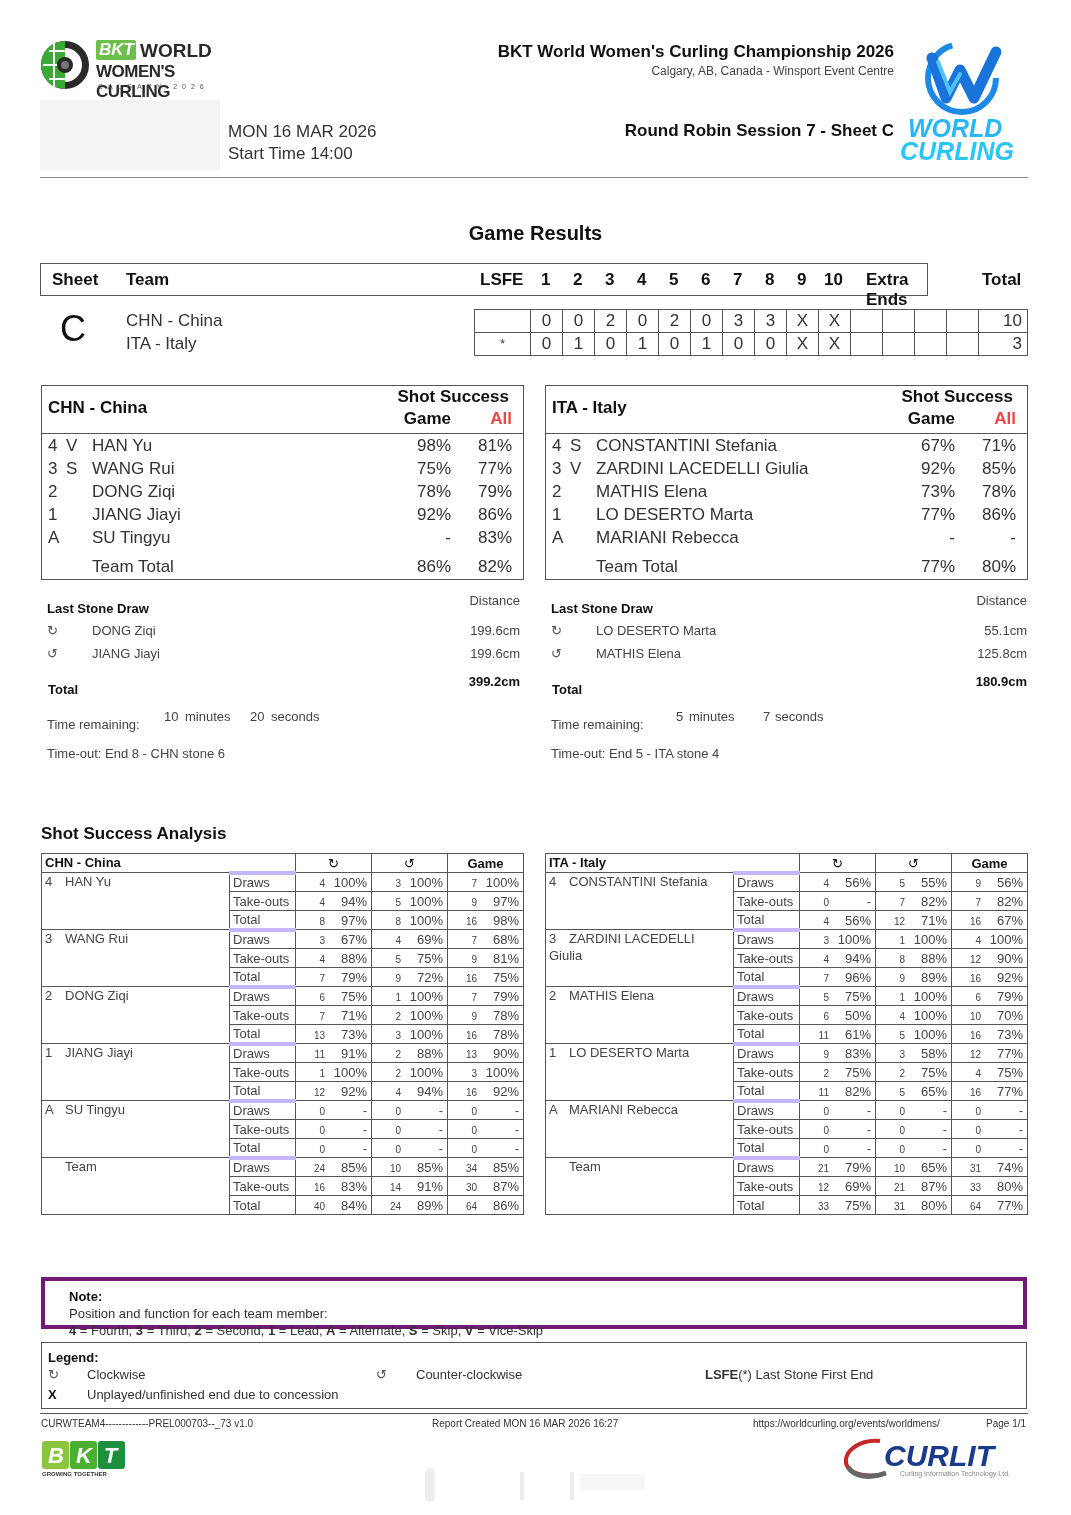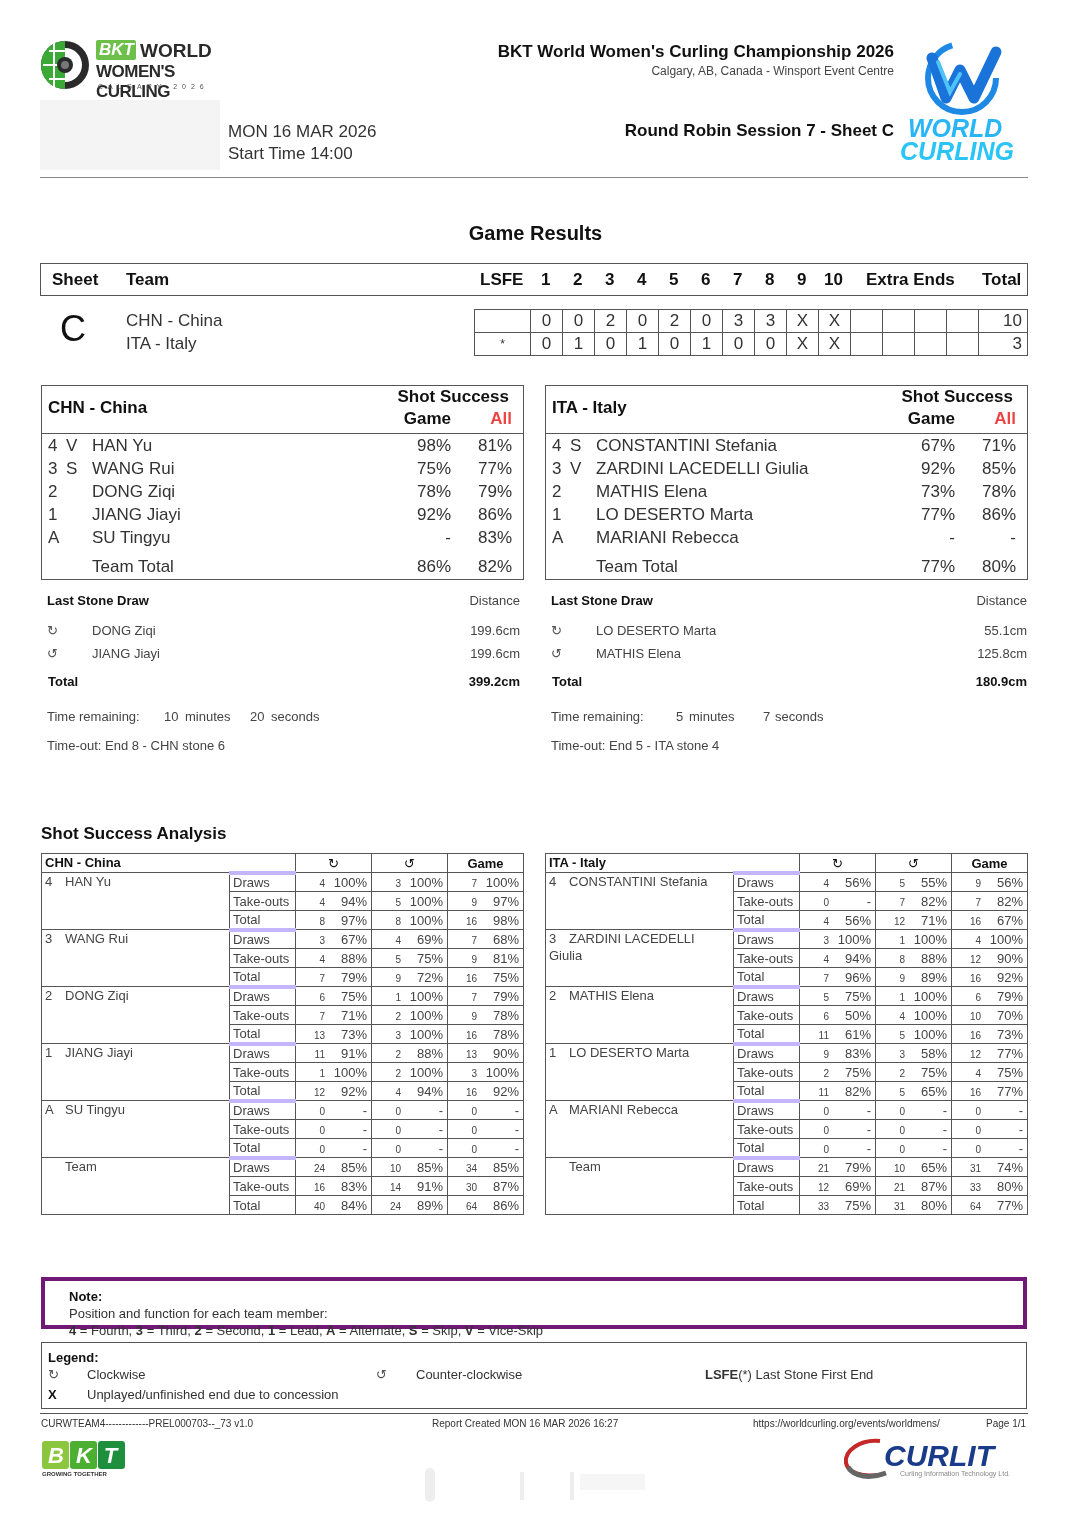--- a/index.html
+++ b/index.html
@@ -12,21 +12,21 @@
   .hdr-gray { left: 40px; top: 100px; width: 180px; height: 70px; background: #f4f4f4; }
   .date-block { left: 228px; top: 121px; font-size: 17px; line-height: 22px; color: #333; }
   .event-title { right: 177px; top: 42px; font-size: 17px; font-weight: bold; color: #111; text-align: right; }
   .event-sub { right: 177px; top: 64px; font-size: 12px; color: #444; text-align: right; }
   .session { right: 177px; top: 121px; font-size: 17px; font-weight: bold; color: #111; text-align: right; }
   .logo-right { left: 898px; top: 40px; width: 130px; height: 128px; }
   .hr-top { left: 40px; top: 177px; width: 988px; height: 1px; background: #888; }
   .page-heading { left: 0; width: 1071px; top: 186px; text-align: center; font-size: 20px; font-weight: bold; color: #111; margin-top: 36px; }
 
   
-  .score-hdr { left: 40px; top: 263px; width: 988px; height: 33px; border: 1px solid #555; }
+  .score-hdr { left: 40px; top: 263px; width: 888px; height: 33px; border: 1px solid #555; }
   .score-hdr span { position: absolute; top: 6px; font-size: 17px; font-weight: bold; color: #111; }
   .sheet-letter { left: 60px; top: 308px; font-size: 36px; color: #111; }
   .team-line { left: 126px; font-size: 17px; color: #333; }
   table.score { position: absolute; left: 474px; top: 309px; border-collapse: collapse; }
   table.score td { border: 1px solid #555; height: 23px; width: 32px; text-align: center; font-size: 17px; color: #333; padding: 0; }
   table.score td.lsfe { width: 56px; font-size: 12px; }
   table.score td.tot { width: 49px; text-align: right; padding-right: 5px; }
 
   
   .teambox { top: 385px; width: 483px; height: 195px; border: 1px solid #555; }
@@ -38,21 +38,21 @@
   .prow { position: absolute; left: 0; width: 100%; height: 23px; font-size: 17px; color: #333; }
   .prow .pos { position: absolute; left: 6px; }
   .prow .fn { position: absolute; left: 24px; }
   .prow .nm { position: absolute; left: 50px; }
   .prow .g { position: absolute; right: 72px; }
   .prow .a { position: absolute; right: 11px; }
 
   
   .lsd { width: 480px; font-size: 13px; color: #444; }
   .lsd .row { position: absolute; left: 0; width: 100%; height: 18px; }
-  .lsd .l { position: absolute; left: 7px; }
+  .lsd .l { position: absolute; left: 7px; margin-top: 8px; }
   .lsd .i { position: absolute; left: 7px; color: #555; }
   .lsd .n { position: absolute; left: 52px; }
   .lsd .r { position: absolute; right: 0; }
   .b { font-weight: bold; color: #111; }
 
   
   .ssa-title { left: 41px; top: 824px; font-size: 17px; font-weight: bold; color: #111; }
   table.ssa { position: absolute; top: 853px; border-collapse: collapse; font-size: 13px; color: #444; }
   table.ssa td, table.ssa th { border: 1px solid #555; height: 19px; padding: 0 3px; }
   table.ssa th { font-weight: bold; color: #111; text-align: center; height: 19px; }

